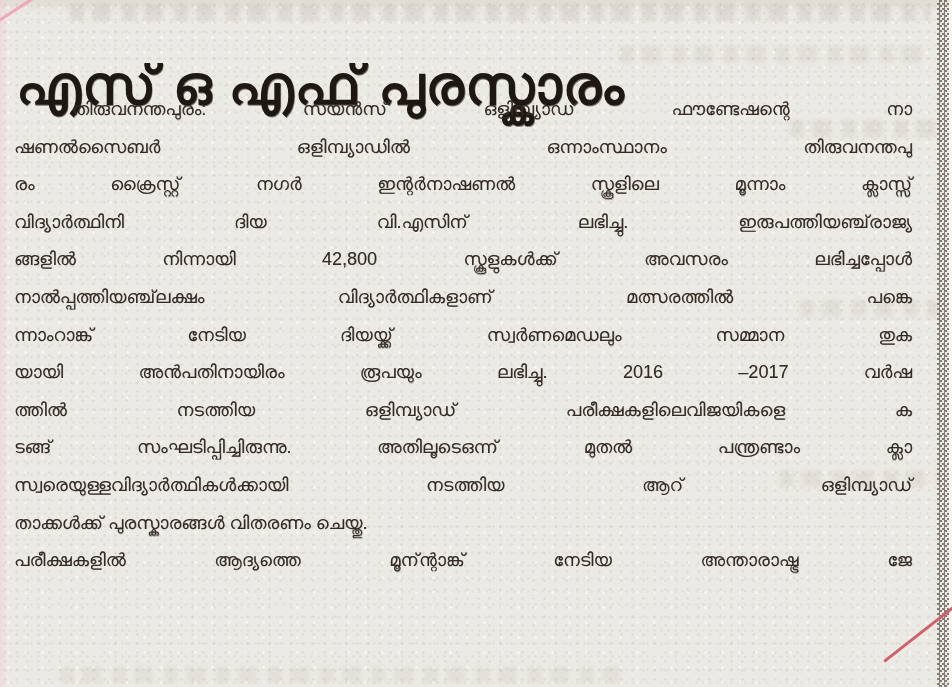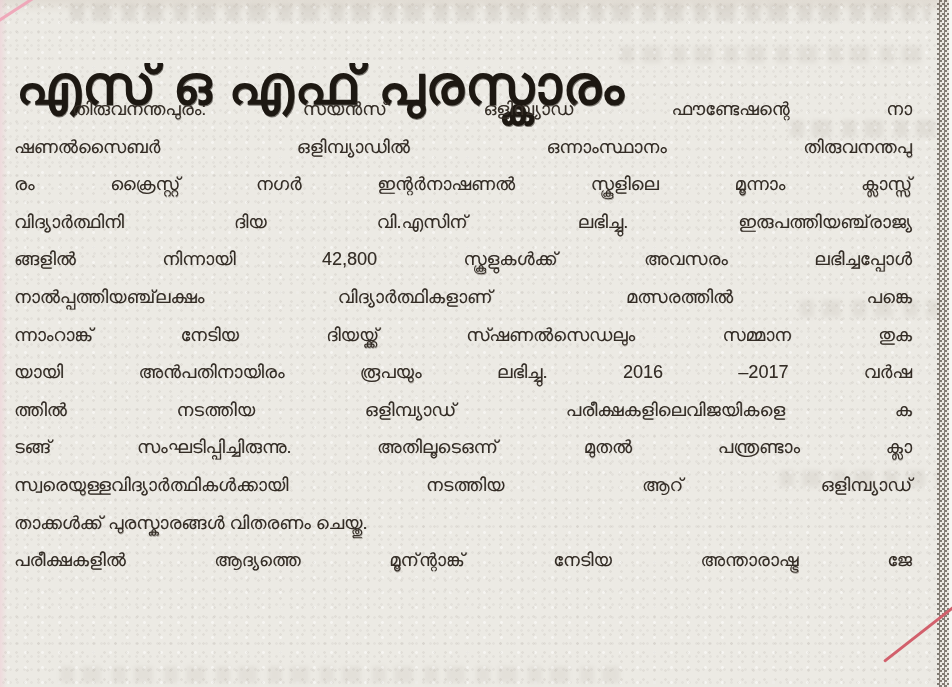--- a/index.html
+++ b/index.html
@@ -95,21 +95,21 @@
 
   <h1 class="headline">എസ് ഒ എഫ് പുരസ്കാരം</h1>
 
   <div class="body-block">
     <div class="body-line first">തിരുവനന്തപുരം: സയൻസ് ഒളിമ്പ്യാഡ് ഫൗണ്ടേഷന്റെ നാ</div>
     <div class="body-line">ഷണൽസൈബർ ഒളിമ്പ്യാഡിൽ ഒന്നാംസ്ഥാനം തിരുവനന്തപു</div>
     <div class="body-line">രം ക്രൈസ്റ്റ് നഗർ ഇന്റർനാഷണൽ സ്കൂളിലെ മൂന്നാം ക്ലാസ്സ്</div>
     <div class="body-line">വിദ്യാർത്ഥിനി ദിയ വി.എസിന് ലഭിച്ചു. ഇരുപത്തിയഞ്ച്‌രാജ്യ</div>
     <div class="body-line">ങ്ങളിൽ നിന്നായി 42,800 സ്കൂളുകൾക്ക് അവസരം ലഭിച്ചപ്പോൾ</div>
     <div class="body-line">നാൽപ്പത്തിയഞ്ച്‌ലക്ഷം വിദ്യാർത്ഥികളാണ് മത്സരത്തിൽ പങ്കെ</div>
-    <div class="body-line">ന്നാംറാങ്ക് നേടിയ ദിയയ്ക്ക് സ്ഷണൽസെഡലും സമ്മാന തുക</div>
+    <div class="body-line">ന്നാംറാങ്ക് നേടിയ ദിയയ്ക്ക് സ്വർണമെഡലും സമ്മാന തുക</div>
     <div class="body-line">യായി അൻപതിനായിരം രൂപയും ലഭിച്ചു. 2016 –2017 വർഷ</div>
     <div class="body-line">ത്തിൽ നടത്തിയ ഒളിമ്പ്യാഡ് പരീക്ഷകളിലെവിജയികളെ ക</div>
     <div class="body-line">ടങ്ങ് സംഘടിപ്പിച്ചിരുന്നു. അതിലൂടെഒന്ന് മുതൽ പന്ത്രണ്ടാം ക്ലാ</div>
     <div class="body-line">സ്വരെയുള്ളവിദ്യാർത്ഥികൾക്കായി നടത്തിയ ആറ് ഒളിമ്പ്യാഡ്</div>
     <div class="body-line last">താക്കൾക്ക് പുരസ്കാരങ്ങൾ വിതരണം ചെയ്തു.</div>
     <div class="body-line">പരീക്ഷകളിൽ ആദ്യത്തെ  മൂന്ന്റാങ്ക് നേടിയ അന്താരാഷ്ട്ര ജേ</div>
   </div>
 
 </div>
 

